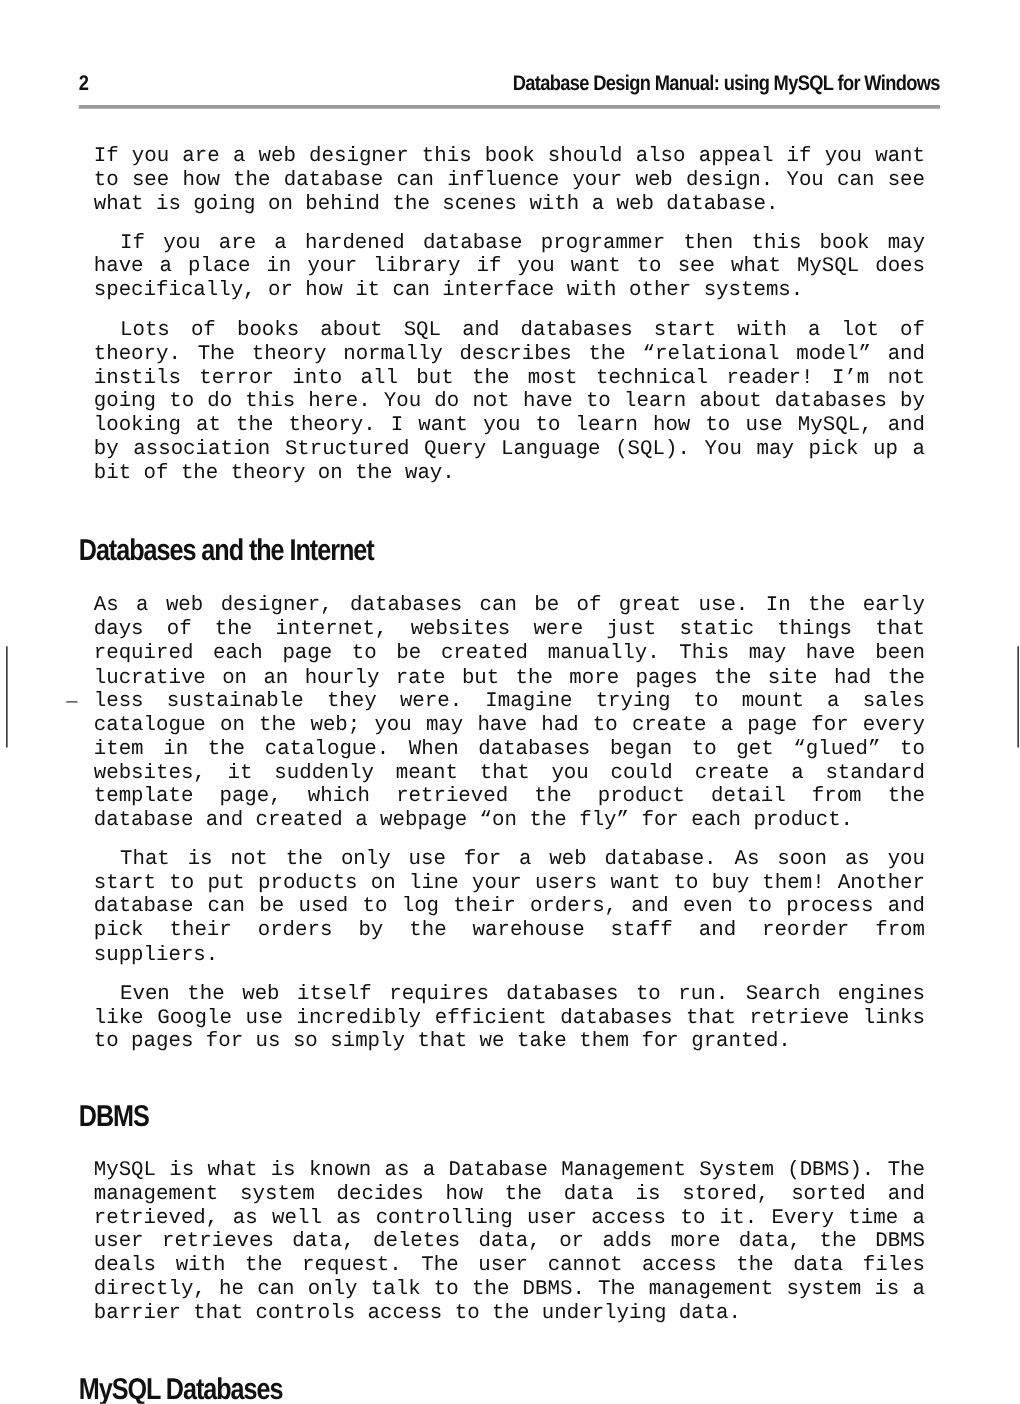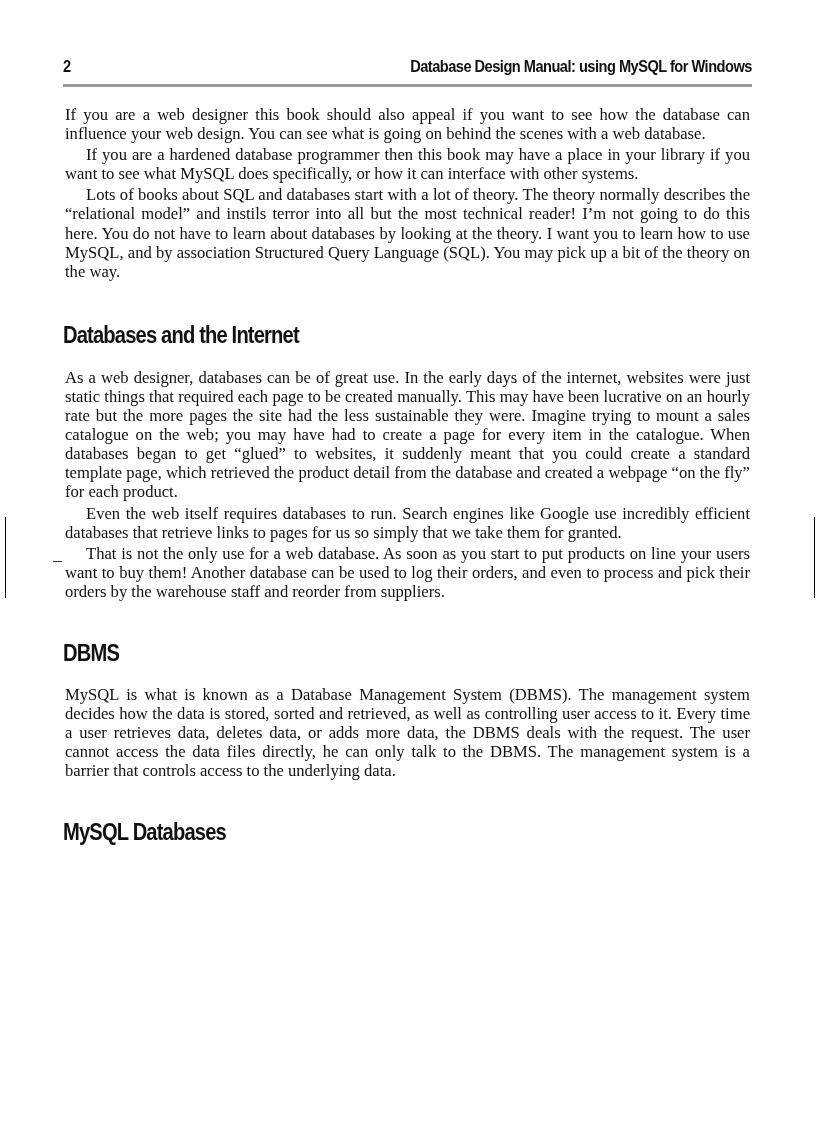--- a/index.html
+++ b/index.html
@@ -5,21 +5,21 @@
   html, body { margin:0; padding:0; background:#ffffff; }
   body { width:816px; height:1123px; position:relative; overflow:hidden; color:#111; }
   .running-head { position:absolute; top:57px; left:63px; width:689px; height:22px;
     font-family:"Liberation Sans", sans-serif; font-weight:bold; font-size:17px; letter-spacing:-0.6px;
     transform:scaleX(0.86); transform-origin:left top; }
   .running-head .num { position:absolute; left:0; top:0; }
   .running-head .title { position:absolute; right:-112px; top:0; white-space:nowrap; }
   .rule { position:absolute; left:63px; top:84px; width:689px; height:3px; background:#9a9a9a; }
   .body { position:absolute; left:63px; top:103px; width:689px;
     font-family:"Liberation Serif", serif; font-size:16.6px; line-height:19.1px; text-align:justify; }
-  .body p { margin:2px; }
+  .body p { margin:12px;font-family:Liberation Mono, monospace; }
   .body p.indent { text-indent:21px; }
   .body h2 { font-family:"Liberation Sans", sans-serif; font-weight:bold; font-size:24px; letter-spacing:-1px;
     margin:0; line-height:28px; transform:scaleX(0.84); transform-origin:left; white-space:nowrap; }
   .h-internet { margin-top:40px !important; margin-bottom:19px !important; }
   .h-dbms { margin-top:38px !important; margin-bottom:18px !important; }
   .h-mysql { margin-top:38px !important; margin-bottom:19px !important; }
   .crop { position:absolute; background:#000; width:1px; }
   .crop-left { left:5px; top:517px; height:81px; }
   .crop-right { left:814px; top:517px; height:81px; }
   .crop-tick { position:absolute; left:53px; top:561px; width:9px; height:1px; background:#333; }
@@ -37,20 +37,20 @@
 </div>
 <div class="rule"></div>
 
 <div class="body">
   <p>If you are a web designer this book should also appeal if you want to see how the database can influence your web design. You can see what is going on behind the scenes with a web database.</p>
   <p class="indent">If you are a hardened database programmer then this book may have a place in your library if you want to see what MySQL does specifically, or how it can interface with other systems.</p>
   <p class="indent">Lots of books about SQL and databases start with a lot of theory. The theory normally describes the “relational model” and instils terror into all but the most technical reader! I’m not going to do this here. You do not have to learn about databases by looking at the theory. I want you to learn how to use MySQL, and by association Structured Query Language (SQL). You may pick up a bit of the theory on the way.</p>
 
   <h2 class="h-internet">Databases and the Internet</h2>
   <p>As a web designer, databases can be of great use. In the early days of the internet, websites were just static things that required each page to be created manually. This may have been lucrative on an hourly rate but the more pages the site had the less sustainable they were. Imagine trying to mount a sales catalogue on the web; you may have had to create a page for every item in the catalogue. When databases began to get “glued” to websites, it suddenly meant that you could create a standard template page, which retrieved the product detail from the database and created a webpage “on the fly” for each product.</p>
+  <p class="indent">That is not the only use for a web database. As soon as you start to put products on line your users want to buy them! Another database can be used to log their orders, and even to process and pick their orders by the warehouse staff and reorder from suppliers.</p>
   <p class="indent">Even the web itself requires databases to run. Search engines like Google use incredibly efficient databases that retrieve links to pages for us so simply that we take them for granted.</p>
-  <p class="indent">That is not the only use for a web database. As soon as you start to put products on line your users want to buy them! Another database can be used to log their orders, and even to process and pick their orders by the warehouse staff and reorder from suppliers.</p>
 
   <h2 class="h-dbms">DBMS</h2>
   <p>MySQL is what is known as a Database Management System (DBMS). The management system decides how the data is stored, sorted and retrieved, as well as controlling user access to it. Every time a user retrieves data, deletes data, or adds more data, the DBMS deals with the request. The user cannot access the data files directly, he can only talk to the DBMS. The management system is a barrier that controls access to the underlying data.</p>
 
   <h2 class="h-mysql">MySQL Databases</h2>
 </div>
 
 </body></html>

